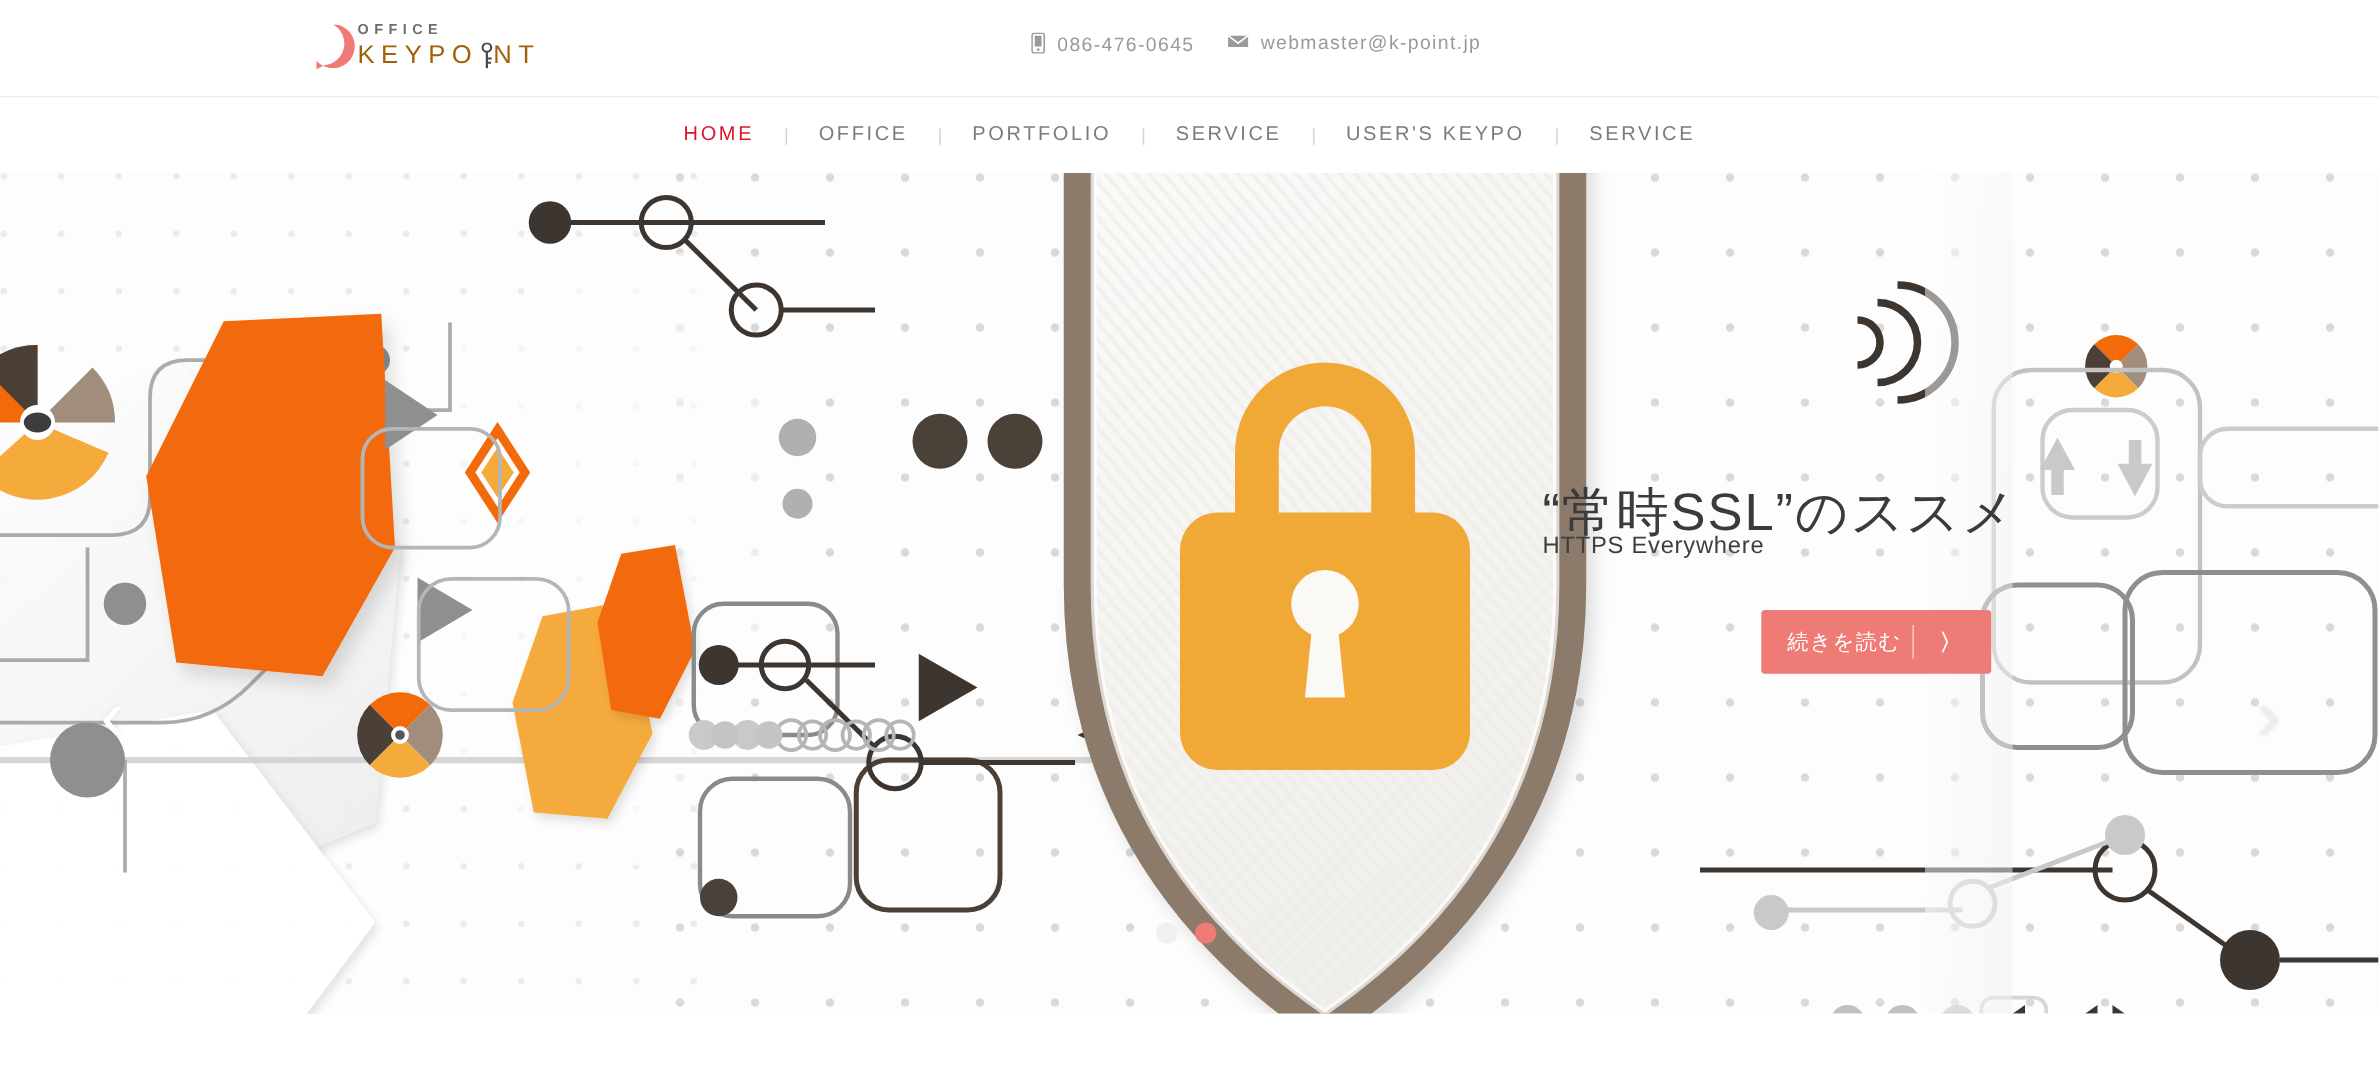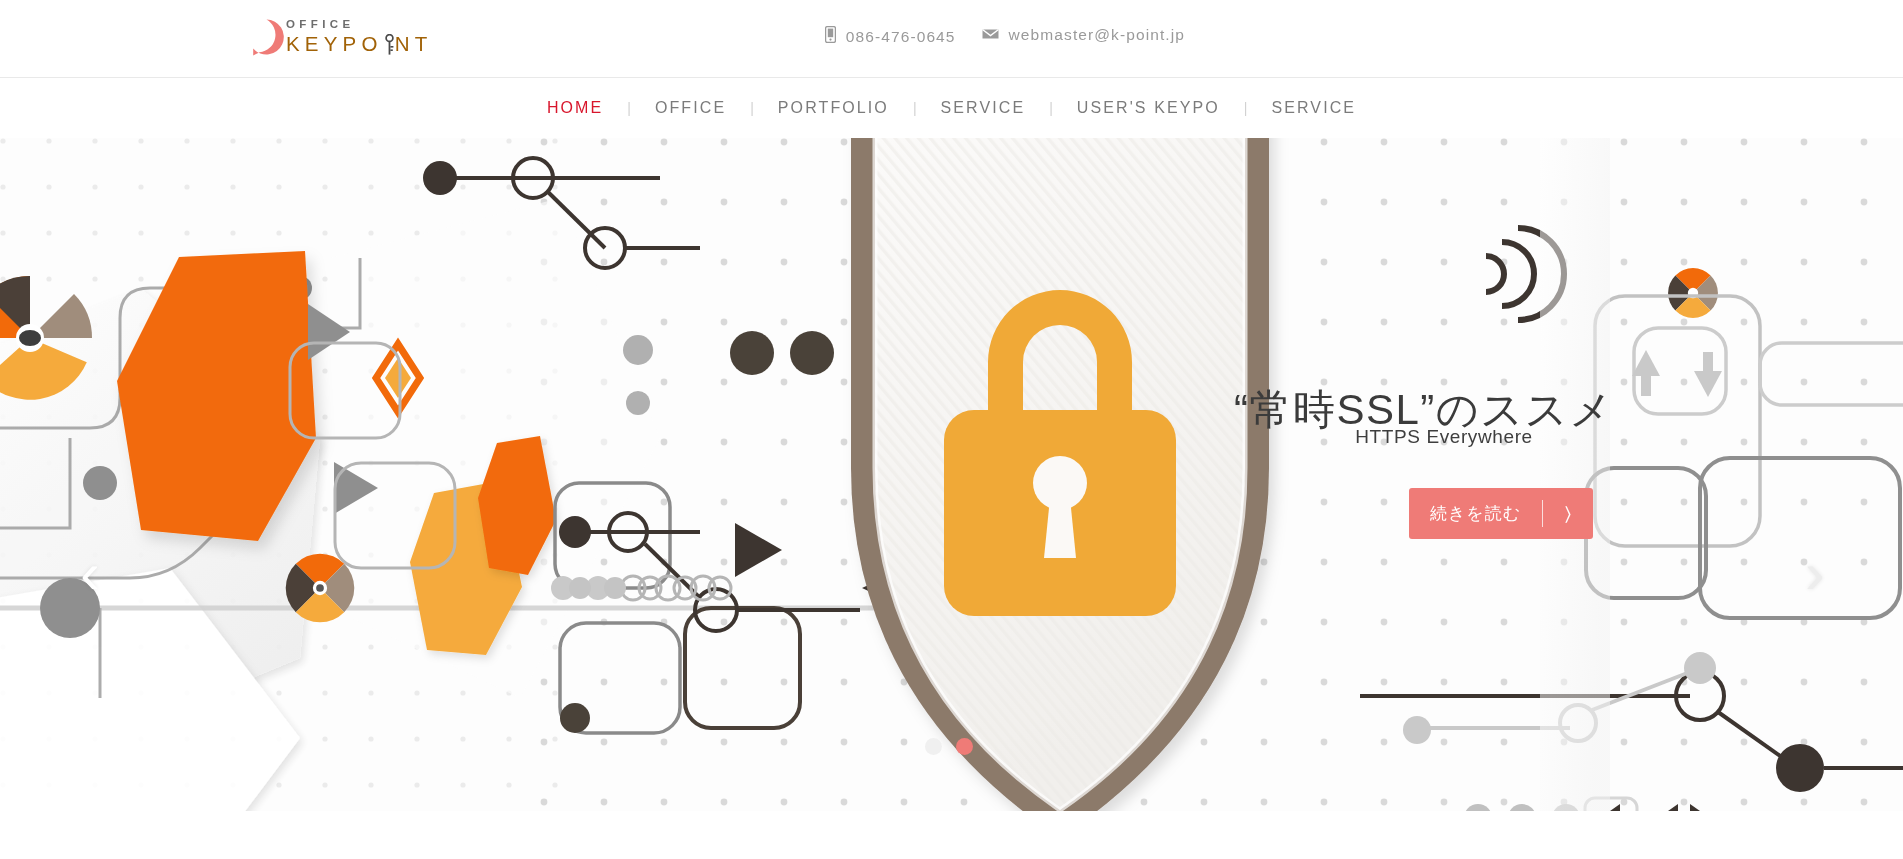--- a/index.html
+++ b/index.html
@@ -166,38 +166,37 @@
     white-space: nowrap;
     font-weight: 400;
     line-height: 1;
     text-align: right;
   }
   .hero-sub {
     position: absolute;
     left: 0;
     top: 288px;
     width: 420px;
-    text-align: center;
     font-size: 19px;
     color: #3e3e3e;
     letter-spacing: 0.6px;
     white-space: nowrap;
   }
   .hero-cta {
     position: absolute;
     left: 175px;
     top: 350px;
     width: 184px;
     height: 51px;
     background: #ef7b77;
     border: none;
     border-radius: 3px;
     display: flex;
     align-items: center;
-    padding: 0;
+    padding: 12px;
     cursor: pointer;
     pointer-events: auto;
     font-family: inherit;
   }
   .hero-cta-label {
     flex: 1;
     text-align: center;
     color: #ffffff;
     font-size: 17px;
     letter-spacing: 1px;

